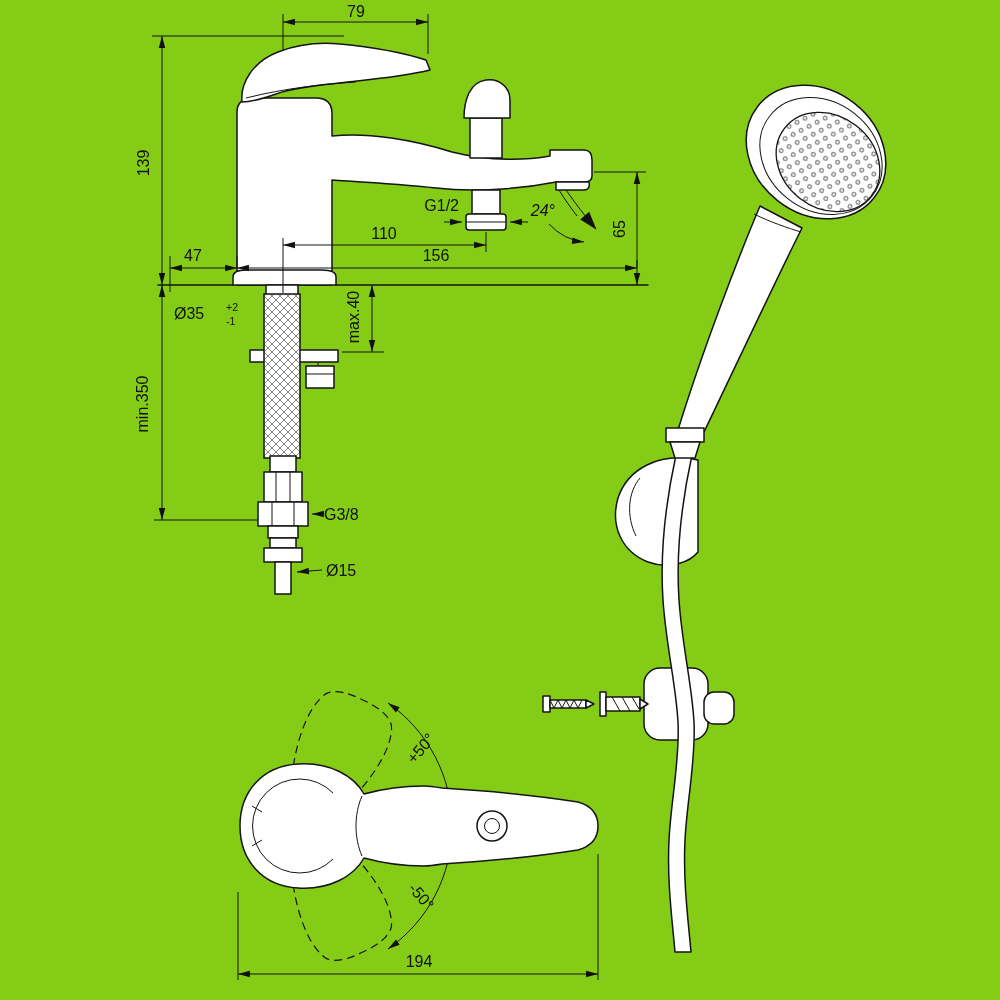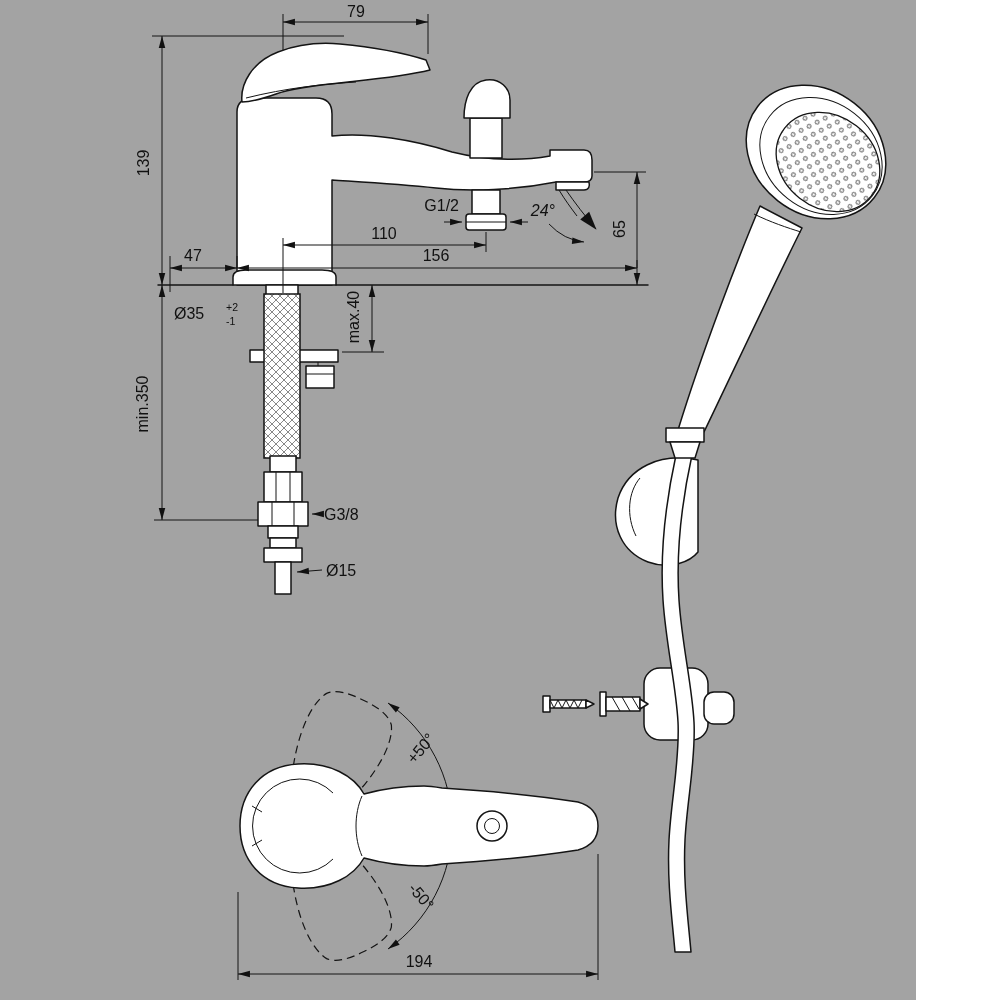--- a/index.html
+++ b/index.html
@@ -1,16 +1,16 @@
 <!DOCTYPE html>
 <html><head>
 <meta charset="utf-8">
 <style>
   html,body{margin:0;padding:0;background:#fff;}
-  .stage{position:relative;width:916px;height:1000px;background:#a3a3a3;overflow:hidden;}
+  .stage{position:relative;width:1000px;height:1000px;background:#84cc16;overflow:hidden;}
   svg{display:block;}
   svg text{font-family:"Liberation Sans","DejaVu Sans",sans-serif;font-size:16px;fill:#111;}
   svg text.small{font-size:10.5px;}
   svg text.it{font-style:italic;}
   .obj{fill:#fff;stroke:#141414;stroke-width:1.5;stroke-linejoin:round;}
   .objn{fill:none;stroke:#141414;stroke-width:1.5;stroke-linecap:round;stroke-linejoin:round;}
   .thin{fill:none;stroke:#141414;stroke-width:1;}
   .dim{fill:none;stroke:#141414;stroke-width:1;}
   .dashed{fill:none;stroke:#141414;stroke-width:1.2;stroke-dasharray:8 5;}
 </style>

